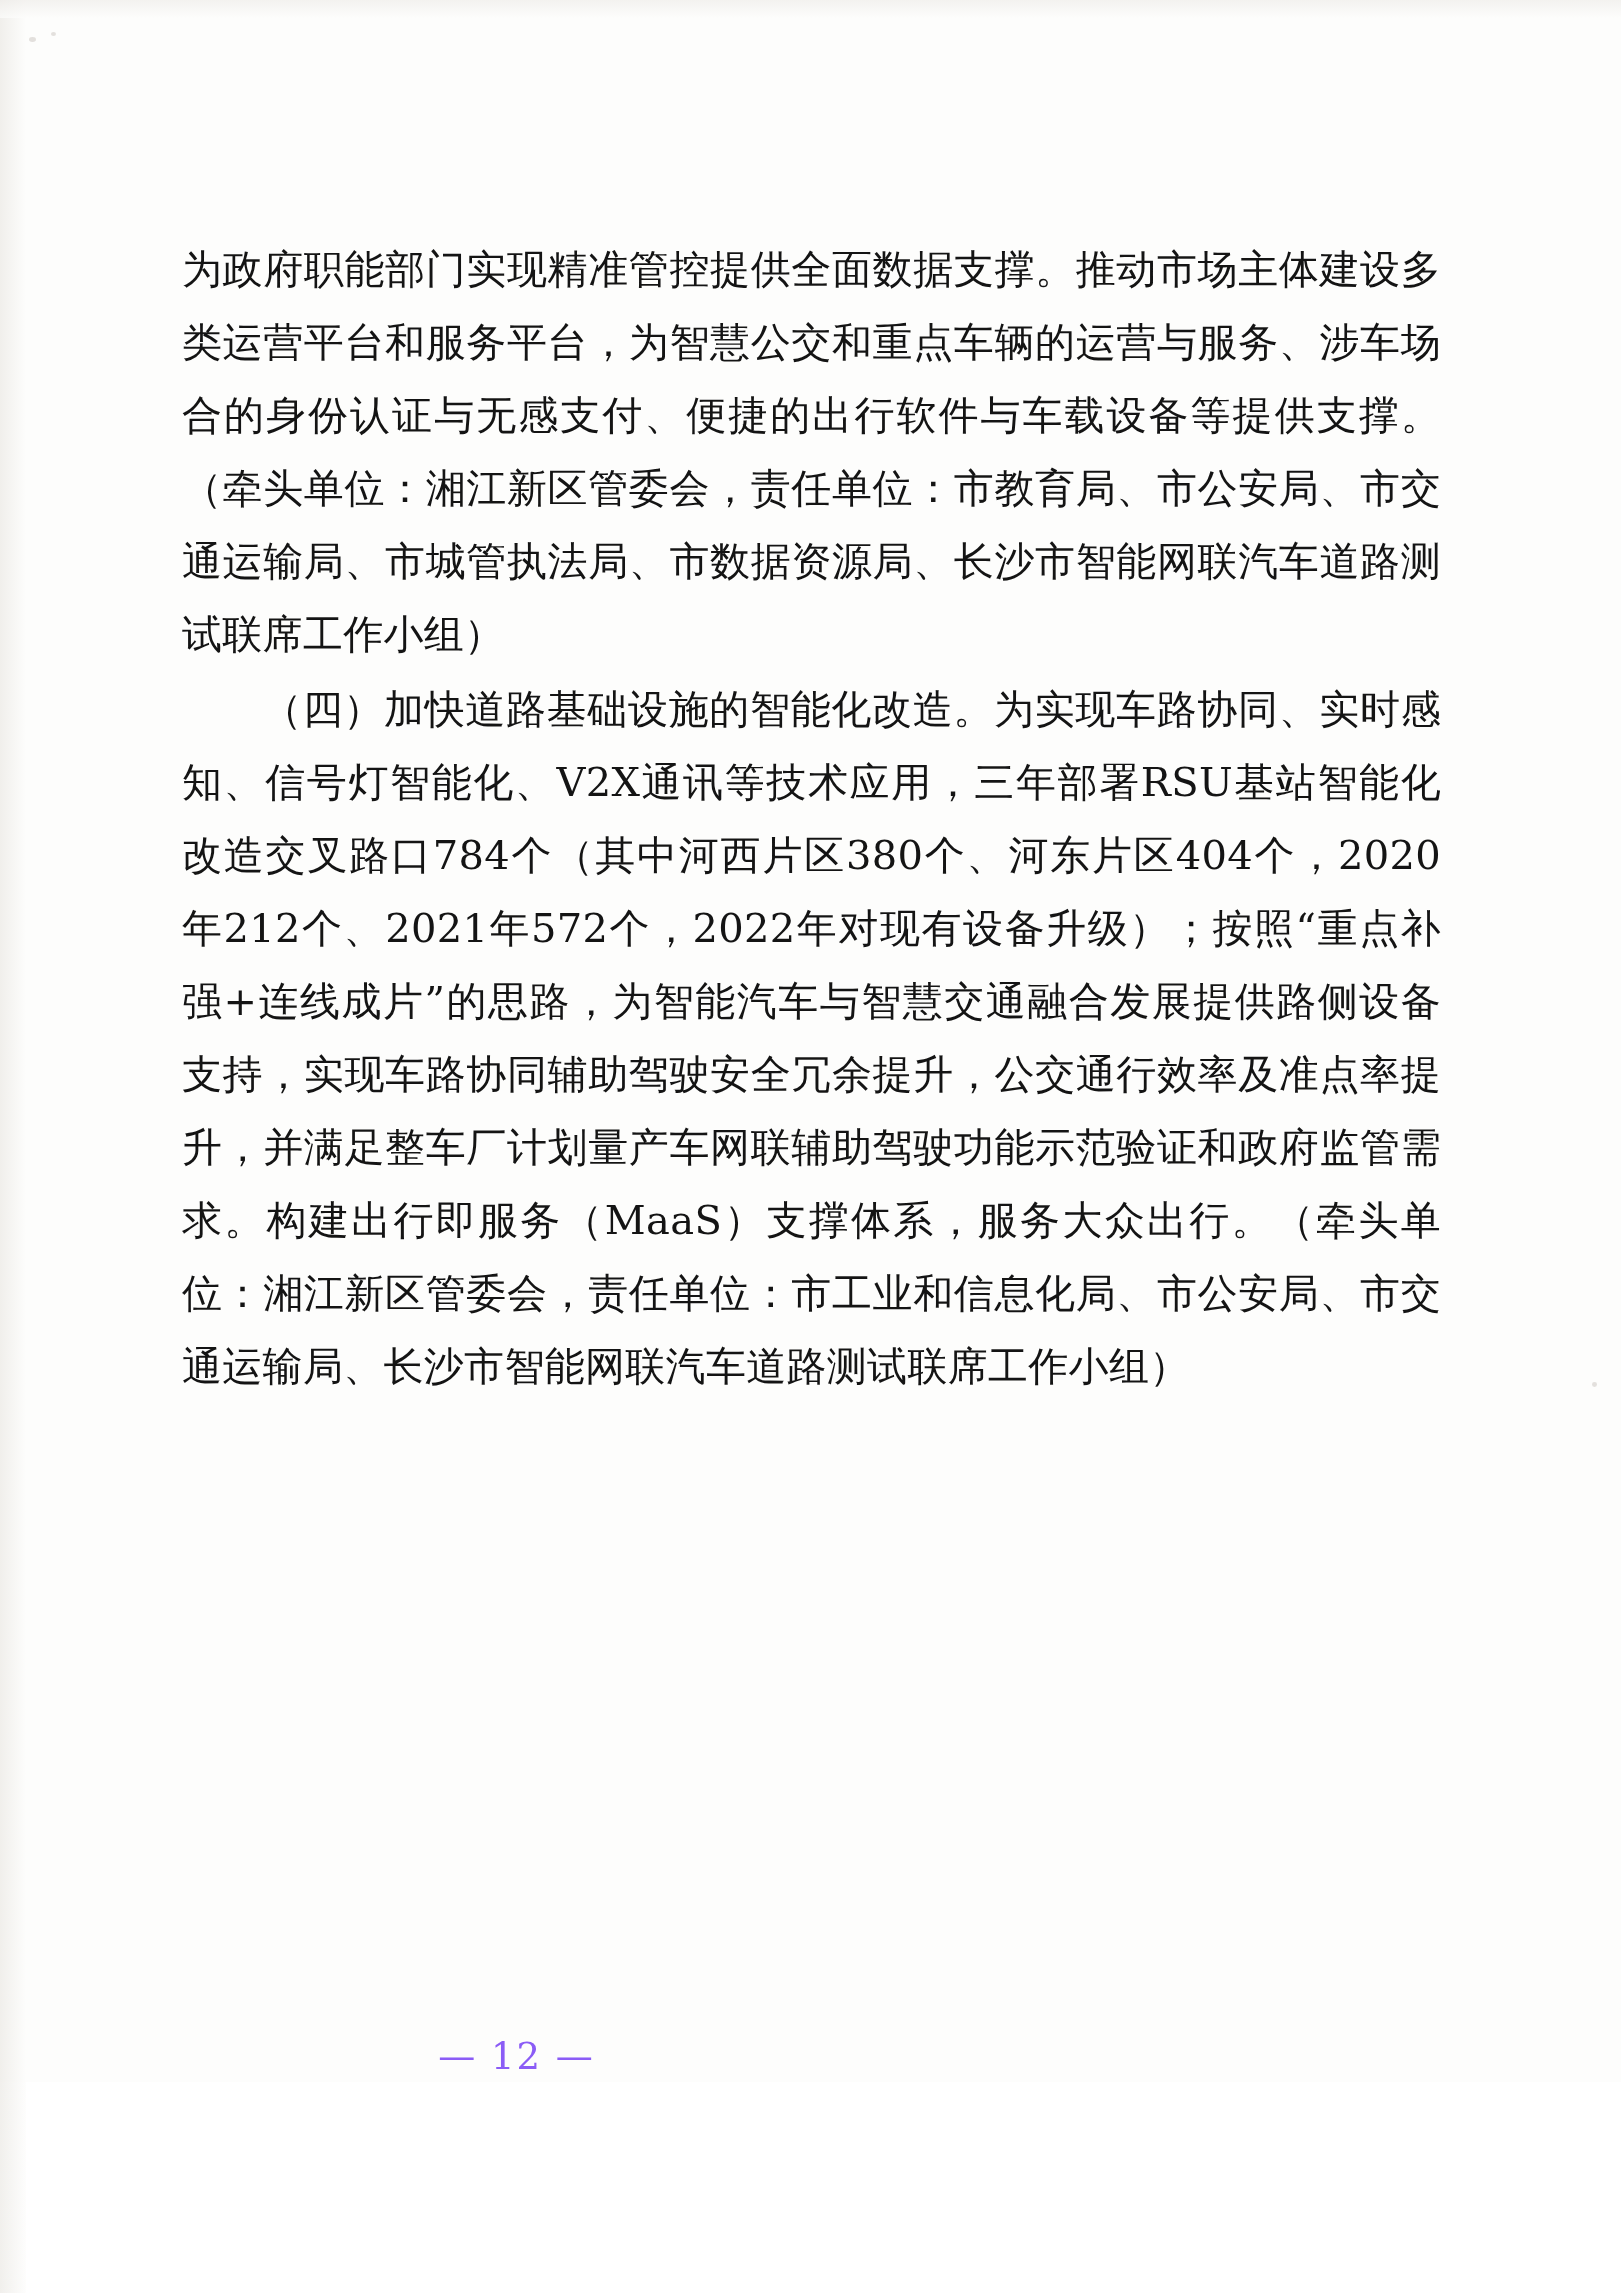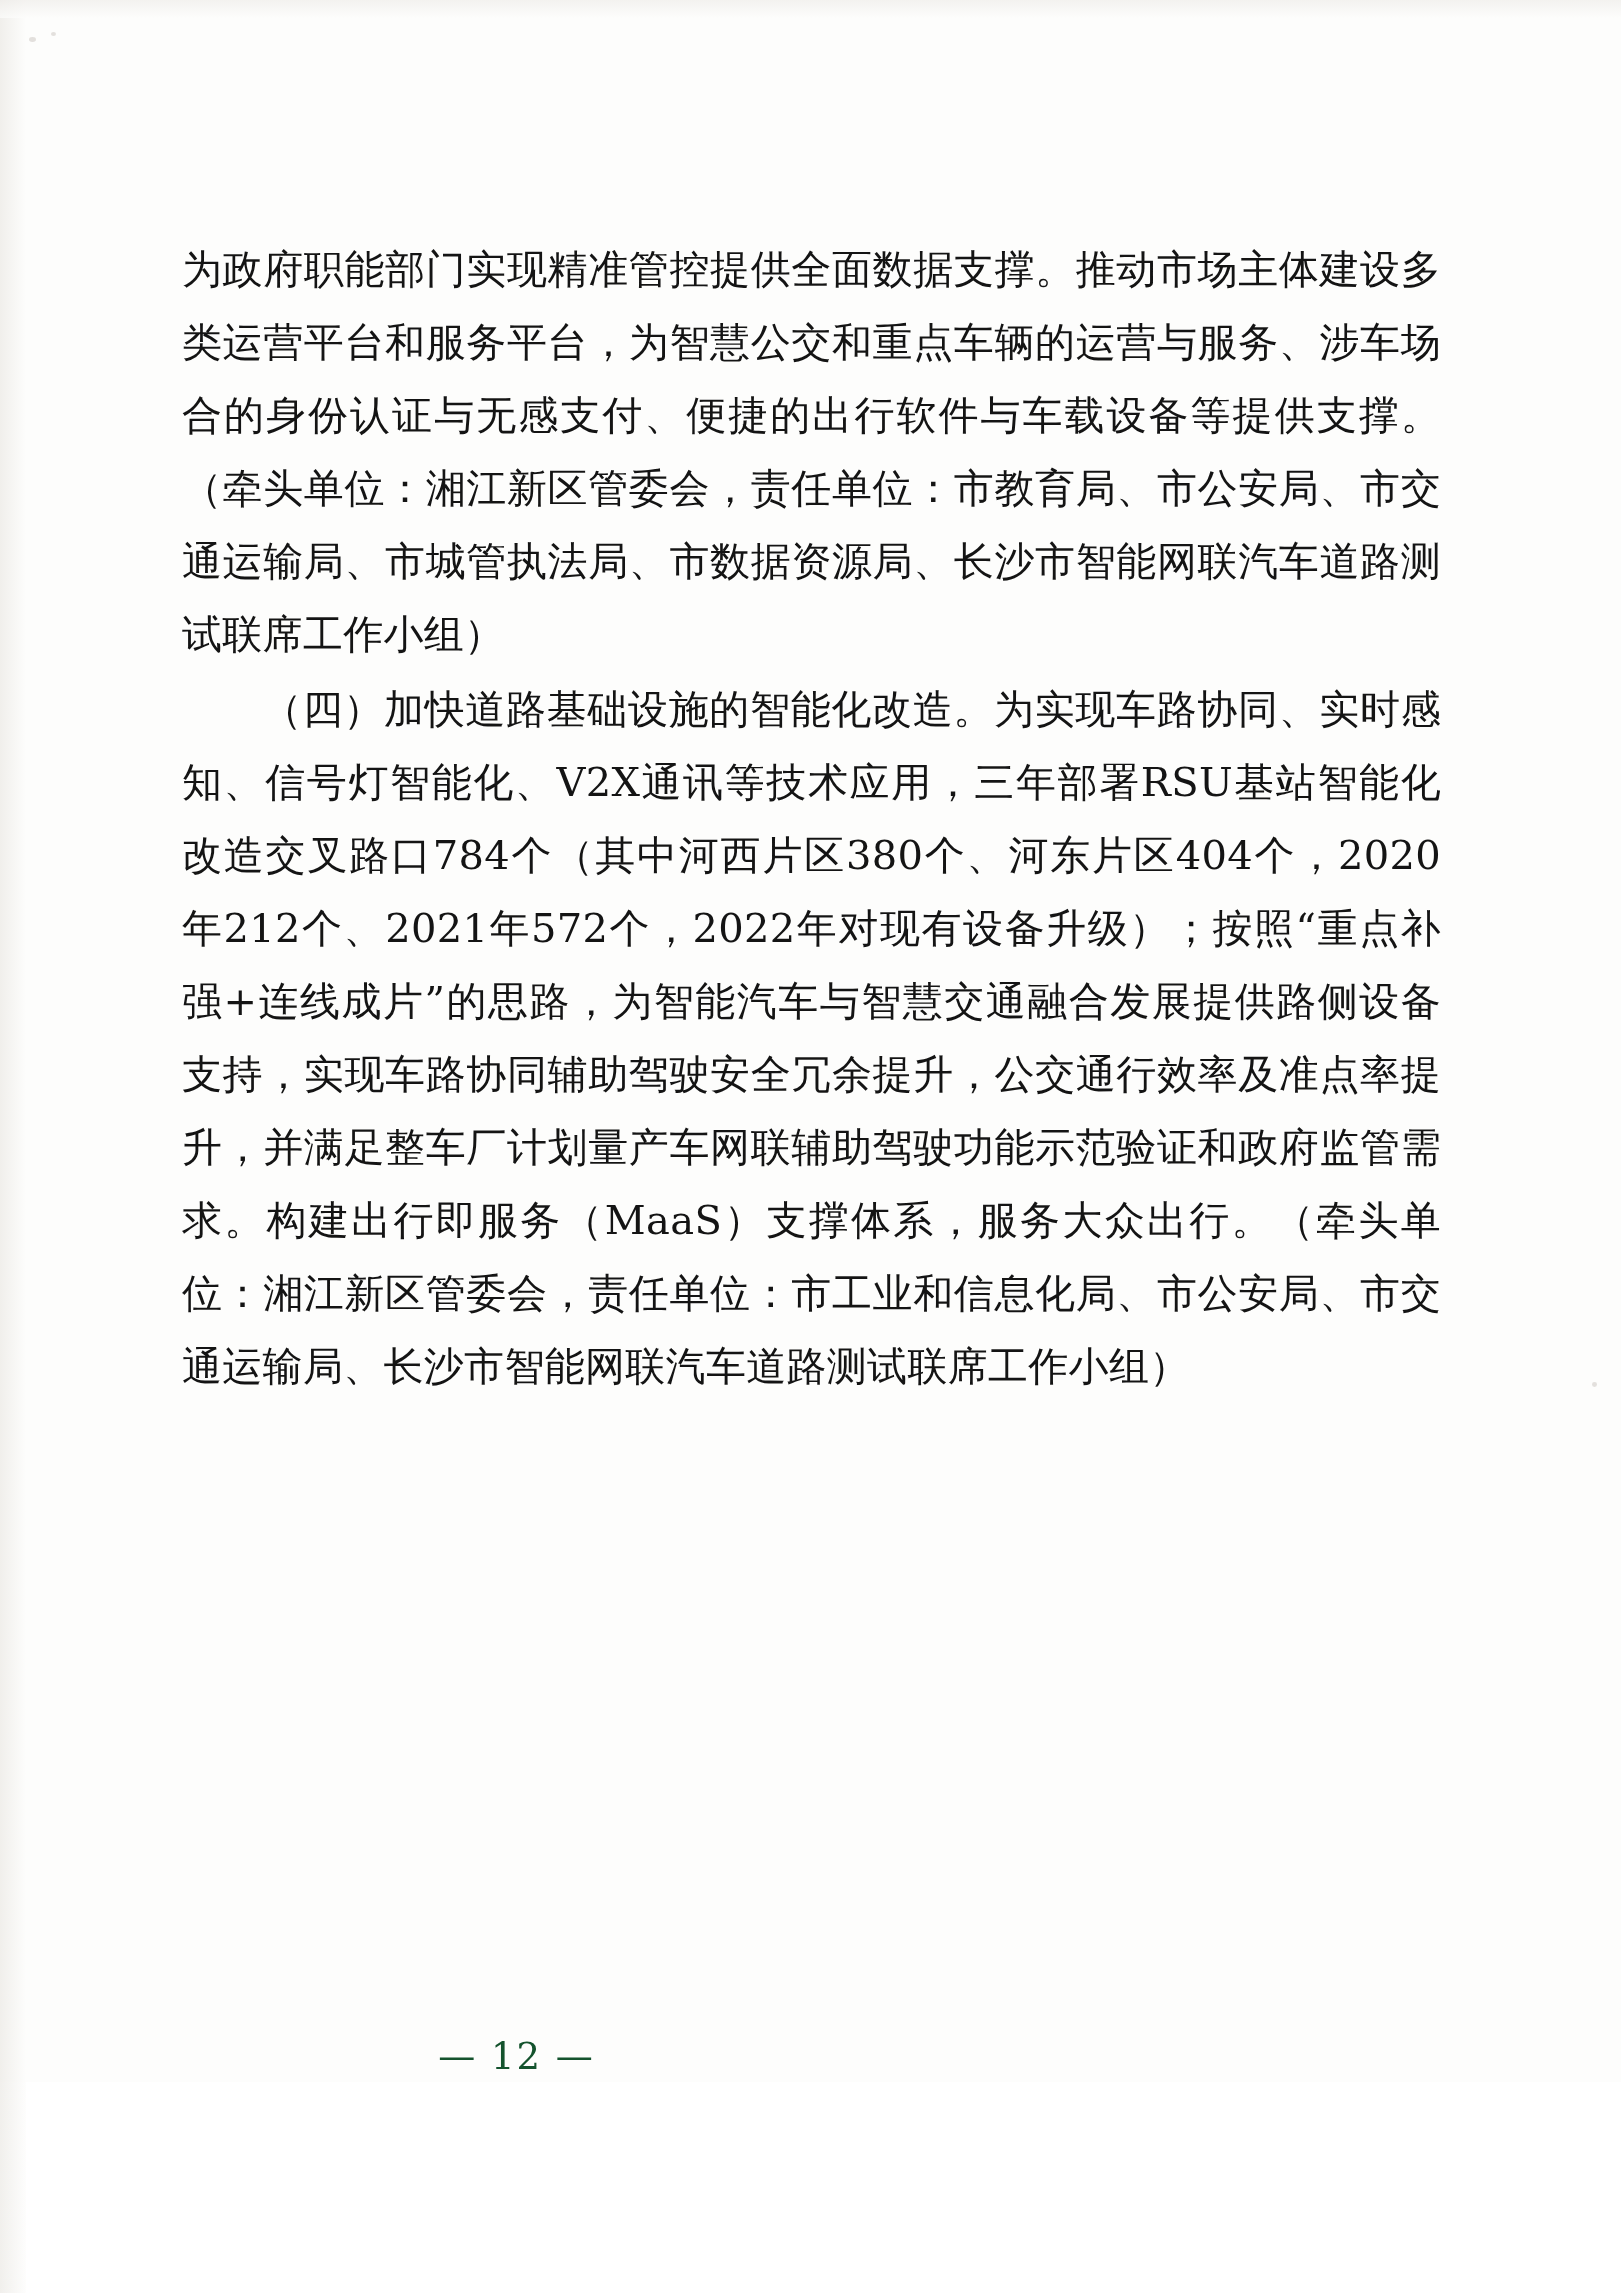--- a/index.html
+++ b/index.html
@@ -64,21 +64,21 @@
     text-indent: 80px;
   }
   .footer {
     position: absolute;
     left: 0;
     top: 2035px;
     width: 1621px;
     text-align: center;
     font-size: 37px;
     letter-spacing: 2px;
-    color: #14532d;
+    color: #8b5cf6;
     font-family: "DejaVu Serif", "Liberation Serif", serif;
   }
   .pagenum-inner {
     display: inline-block;
     margin-left: -588px;
   }
 </style>
 </head>
 <body>
 

